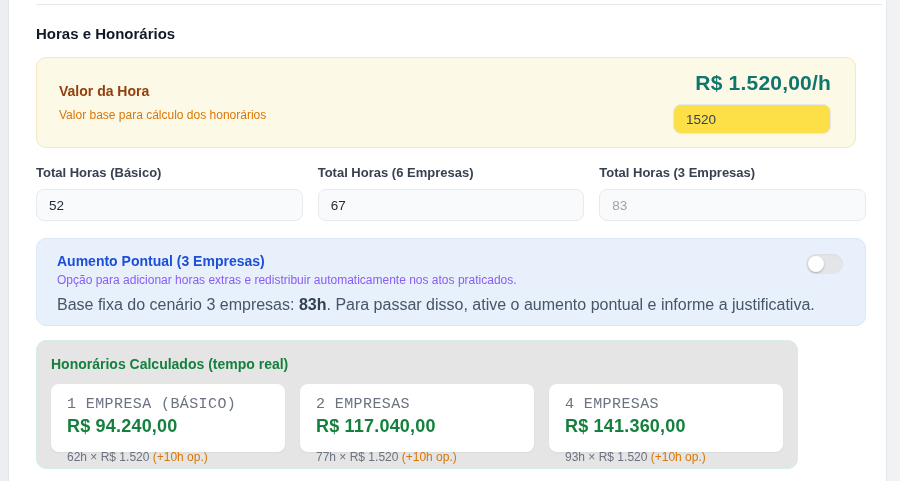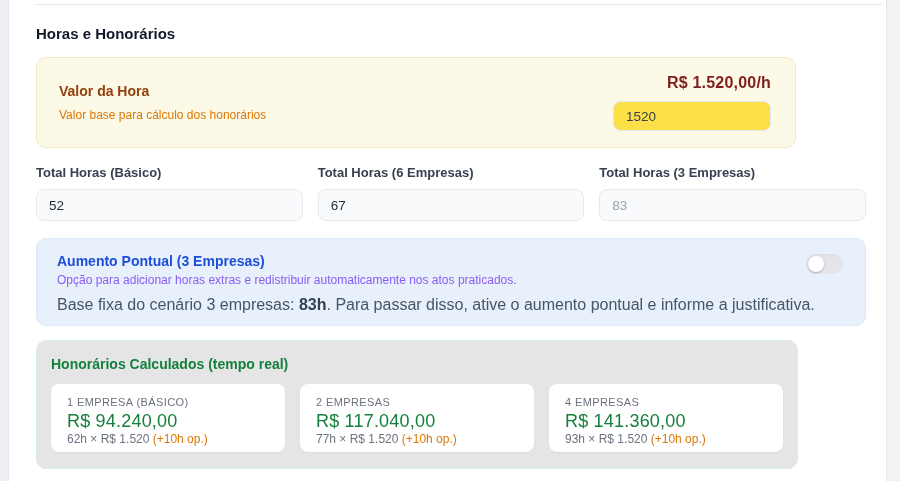--- a/index.html
+++ b/index.html
@@ -25,31 +25,31 @@
   .divider.top { margin-top: 4px; }
 
   .section-title {
     margin-top: 20px;
     font-size: 15px; font-weight: 700; color: #111827;
   }
 
   
   .panel-yellow {
     margin-top: 15px;
-    width: 760px; height: 91px;
+    width: 820px; height: 91px;
     background: #fdf9e7;
     border: 1px solid #f2e8c3;
     border-radius: 10px;
     padding: 0 24px 0 22px;
     display: flex; align-items: center; justify-content: space-between;
   }
   .vh-title { font-size: 14px; font-weight: 700; color: #92400e; }
   .vh-sub   { font-size: 12px; color: #d97706; margin-top: 9px; }
   .vh-right { display: flex; flex-direction: column; align-items: flex-end; }
-  .vh-value { font-size: 16px; font-weight: 700; color: #7f1d1d; letter-spacing: 0.2px; }
+  .vh-value { font-size: 21px; font-weight: 700; color: #0f766e; letter-spacing: 0.2px; }
   .vh-input {
     margin-top: 9px; width: 158px; height: 30px;
     background: #fde047; border: 1px solid #e5e7eb; border-radius: 8px;
     padding: 0 12px; font-family: "Liberation Sans", sans-serif;
     font-size: 13.5px; color: #374151; outline: none;
   }
 
   
   .fields-row {
     margin-top: 17px; width: 830px;
@@ -100,23 +100,23 @@
   .hc-title { font-size: 14px; font-weight: 700; color: #15803d; line-height: 16px; }
   .cards-row {
     margin-top: 12px;
     display: grid; grid-template-columns: repeat(3, 1fr); column-gap: 15px;
   }
   .calc-card {
     background: #ffffff; border-radius: 8px;
     padding: 12px 16px 12px 16px; height: 68px;
     box-shadow: 0 1px 2px rgba(16, 64, 43, 0.05);
   }
-  .cc-label { font-size: 11px; color: #6b7280; letter-spacing: 0.4px; }
-  .cc-amount { font-size: 18px; font-weight: 400; color: #15803d; margin-top: 3px; letter-spacing: 0.2px; }
-  .cc-formula { font-size: 12px; color: #6b7280; margin-top: 0; }
+  .cc-label { font-size: 15px; color: #6b7280; letter-spacing: 0.4px; font-family: Liberation Mono, monospace; }
+  .cc-amount { font-size: 18px; font-weight: 700; color: #15803d; margin-top: 3px; letter-spacing: 0.2px; }
+  .cc-formula { font-size: 12px; color: #6b7280; margin-top: 13px; }
   .cc-extra { color: #d97706; font-weight: 500; }
 </style>
 </head>
 <body>
 
 <div class="left-edge"></div>
 <div class="scrollbar-track"></div>
 
 <div class="content">
 

